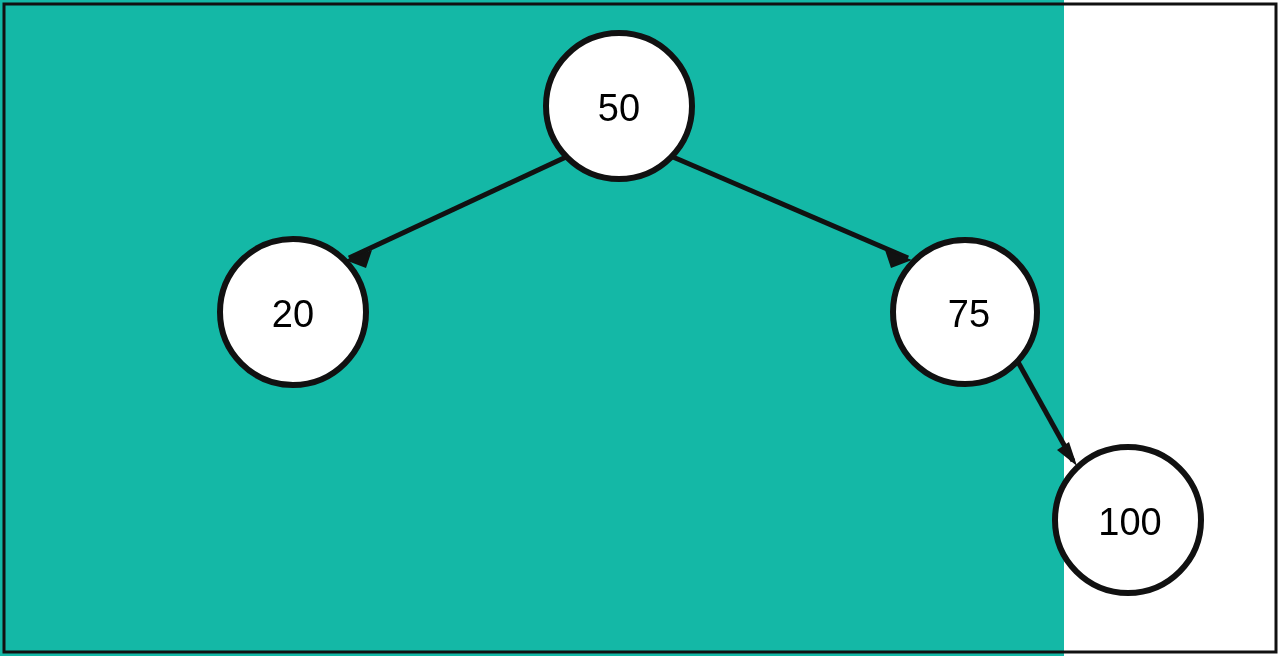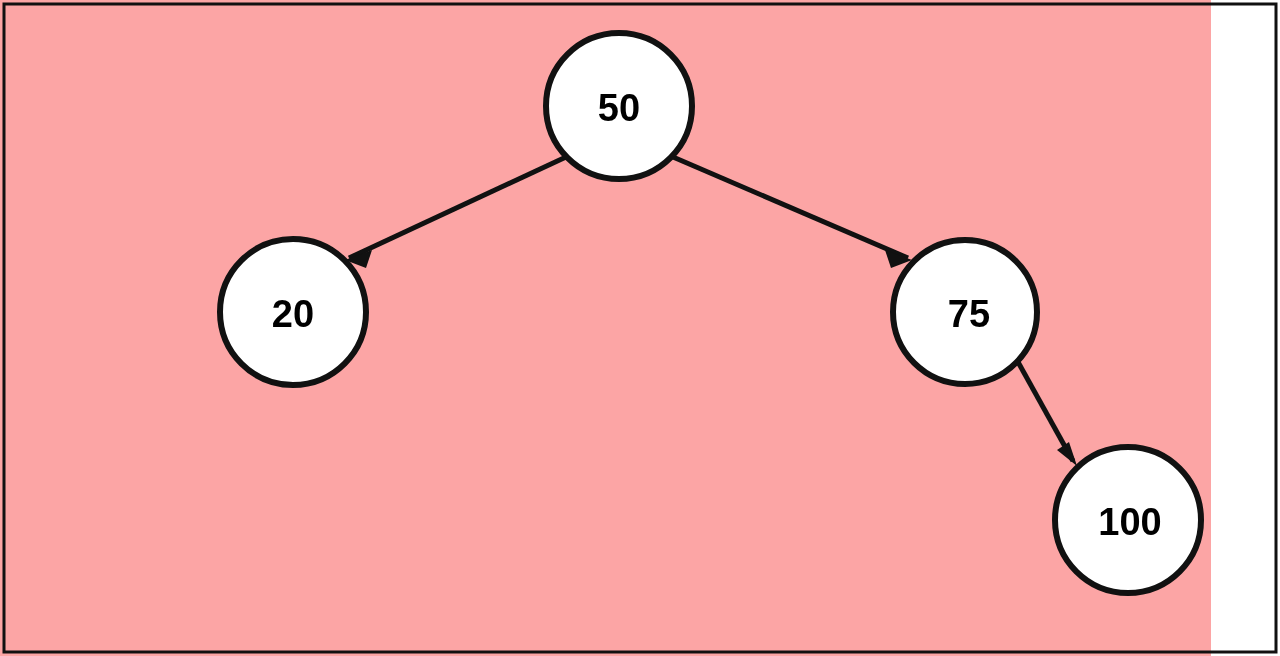--- a/index.html
+++ b/index.html
@@ -9,24 +9,23 @@
     background: #ffffff;
   }
   body {
     width: 1280px;
     height: 656px;
     font-family: "Liberation Sans", sans-serif;
     overflow: hidden;
   }
   #canvas {
     position: relative;
-    width: 1211px;
+    width: 1064px;
     height: 656px;
-    background: #fca5a5;
-    font-weight: bold;
+    background: #14b8a6;
   }
   #tree-svg {
     display: block;
     width: 1280px;
     height: 656px;
   }
   .node-circle {
     fill: #ffffff;
   }
   .node-label {

